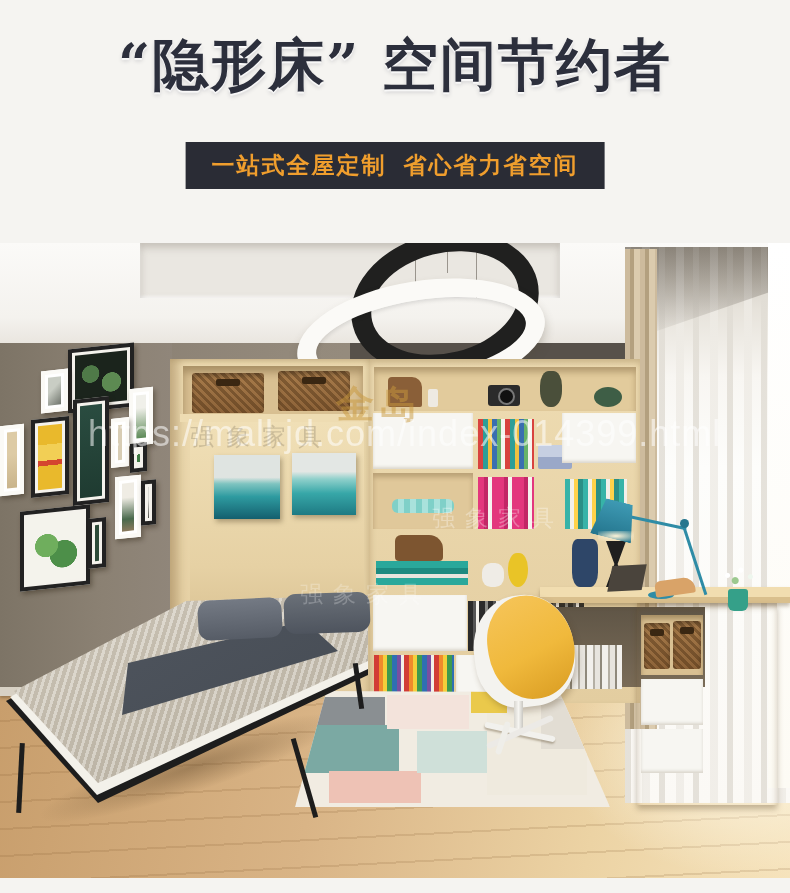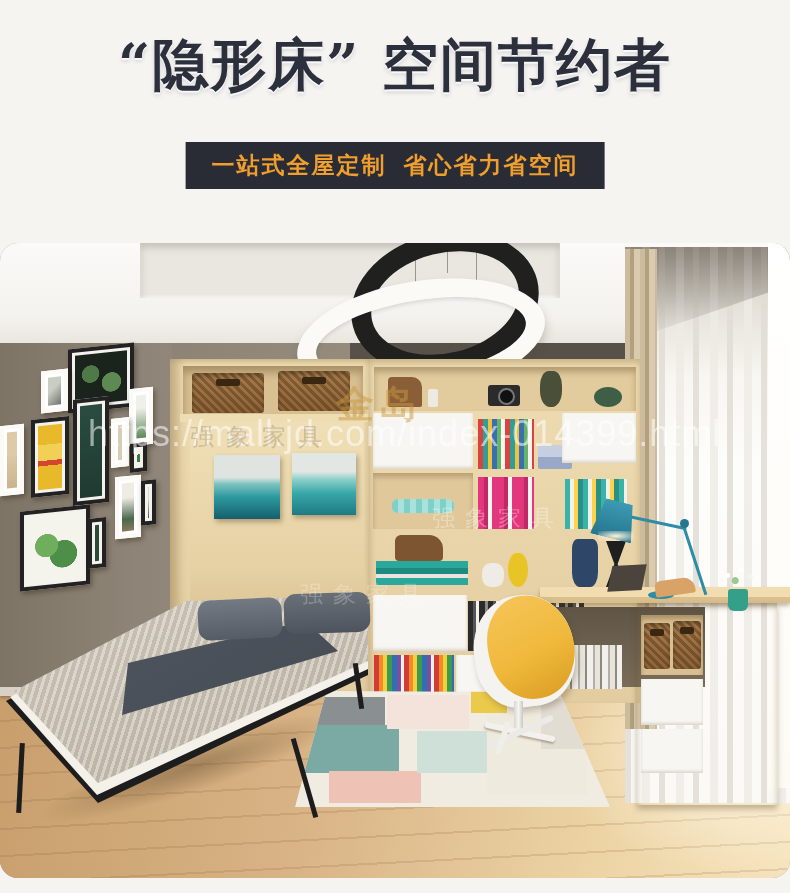--- a/index.html
+++ b/index.html
@@ -17,21 +17,21 @@
     text-shadow:0 2px 1px rgba(255,255,255,.85),0 3px 4px rgba(40,40,60,.18);
   }
   .hero-banner{
     position:absolute;left:50%;top:142px;transform:translateX(-50%);
     background:#2a2c35;color:#f09e2d;font-size:23px;font-weight:bold;
     padding:8px 26px;letter-spacing:2px;white-space:pre;
   }
   
   .photo{
     position:absolute;left:0;top:243px;width:790px;height:635px;
-    overflow:hidden;background:#968c7e;border-radius:18px;
+    overflow:hidden;background:#968c7e;
   }
   
   .ceiling{left:0;top:0;width:790px;height:106px;
     background:linear-gradient(180deg,#fbfaf8 0%,#f4f2ee 70%,#e7e3dc 100%);}
   .ceiling-panel{left:140px;top:0;width:420px;height:55px;background:#eae7e1;
     box-shadow:inset 0 4px 8px rgba(120,112,100,.35),inset 0 -2px 3px rgba(255,255,255,.8);}
   .wall-back{left:0;top:100px;width:790px;height:360px;
     background:linear-gradient(105deg,#857b6e 0%,#948a7c 35%,#9c9284 70%,#a29888 100%);}
   .wall-left{left:0;top:100px;width:172px;height:352px;
     background:linear-gradient(90deg,#7d7466 0%,#8b8173 60%,#90867a 100%);}

